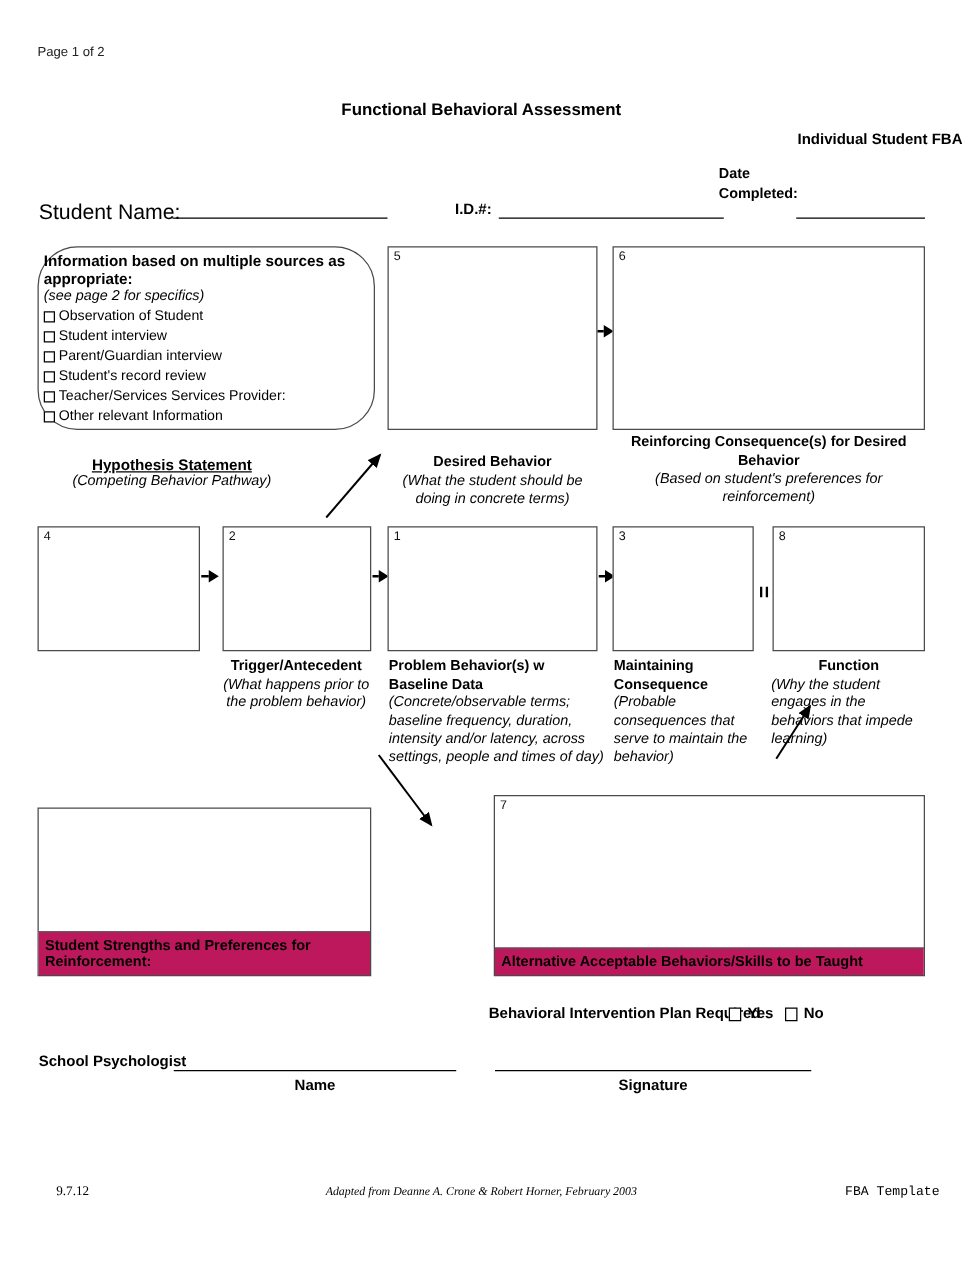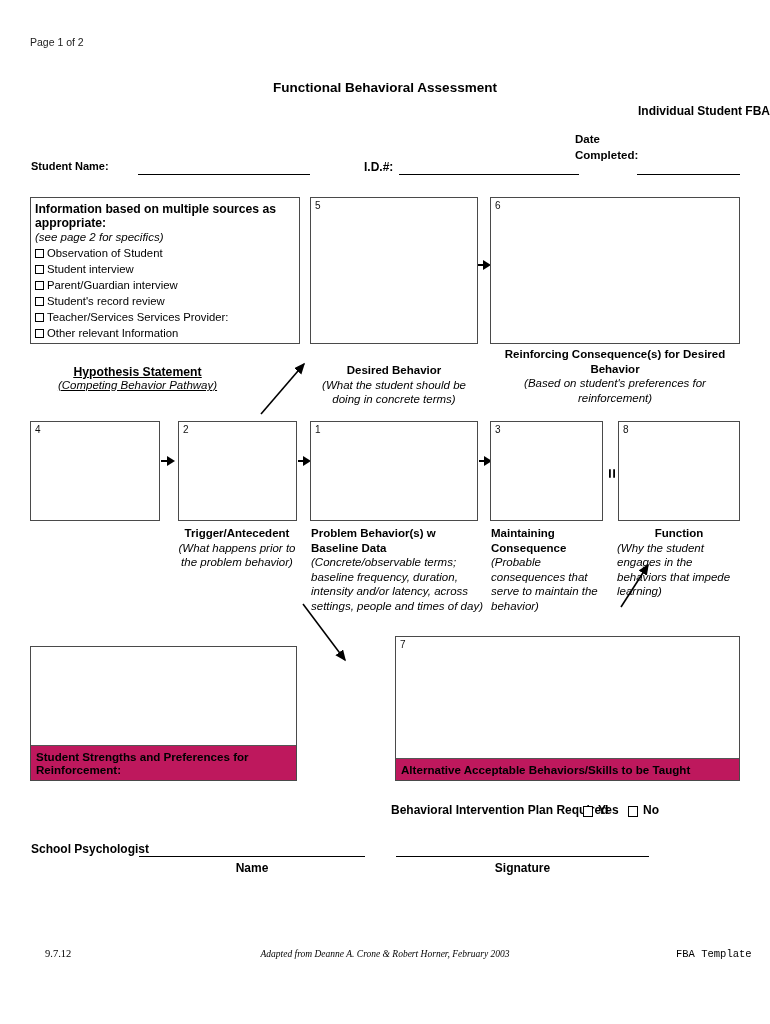--- a/index.html
+++ b/index.html
@@ -42,22 +42,22 @@
   }
   .date-label {
     left: 575px; top: 131px;
     font-size: 11.5px;
     font-weight: bold;
     line-height: 16px;
     width: 120px;
   }
   .student-name-label {
     left: 31px; top: 160px;
-    font-size: 11px;
-    font-weight: bold;
+    font-size: 17px;
+    font-weight: normal;
   }
   .id-label {
     left: 364px; top: 160px;
     font-size: 12px;
     font-weight: bold;
   }
   .rule {
     border-bottom: 1.3px solid #000;
     height: 0;
   }
@@ -116,21 +116,20 @@
     flex: 0 0 auto;
     background: #fff;
   }
 
   
   .hyp {
     left: 30px; top: 365px;
     width: 215px;
     text-align: center;
     font-size: 12.2px;
-    text-decoration: underline;
   }
   .hyp .t {
     font-weight: bold;
     text-decoration: underline;
     display: block;
   }
   .hyp .s {
     font-style: italic;
     display: block;
     font-size: 11.5px;
@@ -231,21 +230,21 @@
   </div>
 
   <div class="abs student-name-label">Student Name:</div>
   <div class="abs rule" style="left:138px; top:174px; width:172px;"></div>
 
   <div class="abs id-label">I.D.#:</div>
   <div class="abs rule" style="left:399px; top:174px; width:180px;"></div>
 
   <div class="abs rule" style="left:637px; top:174px; width:103px;"></div>
 
-  <div class="abs box" style="left:30px; top:197px; width:270px; height:147px;">
+  <div class="abs box" style="left:30px; top:197px; width:270px; height:147px;border-radius:32px;">
     <div class="sources-title">Information based on multiple sources as appropriate:</div>
     <div class="sources-sub">(see page 2 for specifics)</div>
 
     <div class="chk-row">
       <span class="chkbox"></span>
       <span>Observation of Student</span>
     </div>
     <div class="chk-row">
       <span class="chkbox"></span>
       <span>Student interview</span>

